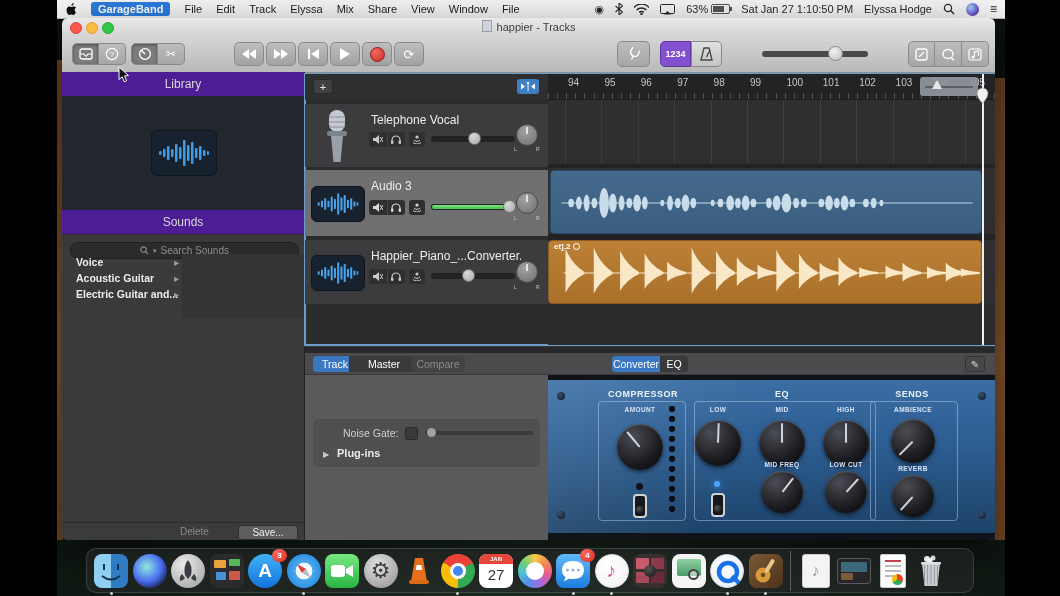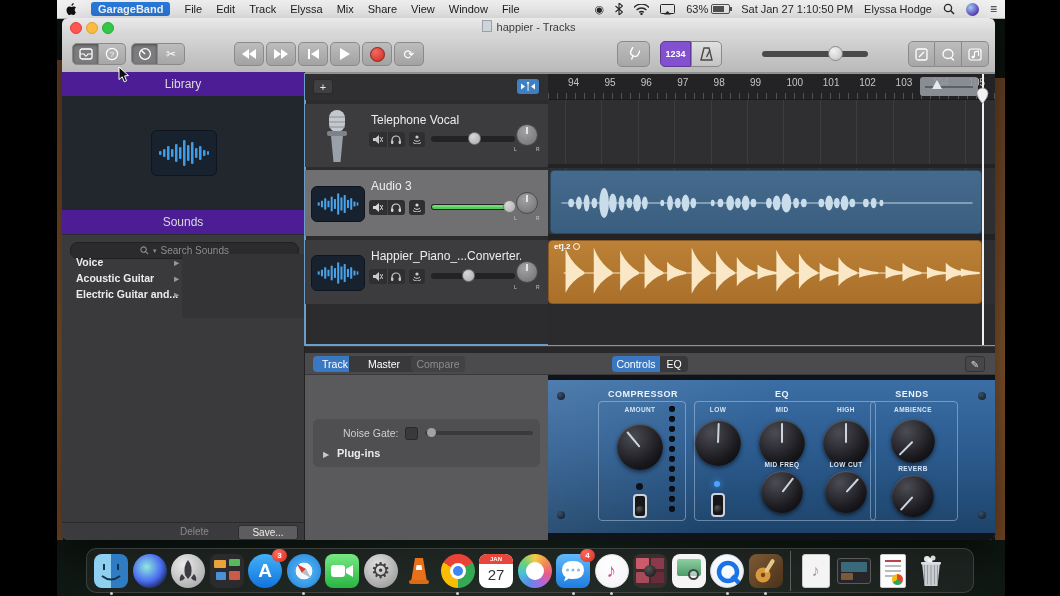--- a/index.html
+++ b/index.html
@@ -611,21 +611,21 @@
         <span class="panLR" style="left:231px;top:44px;">R</span>
       </div>
     </div>
 
     <div class="ab" id="smart">
       <div class="ab" style="left:0;top:0;width:100%;height:6px;background:#28282a;"></div>
       <div class="ab" id="smartHead">
         <div class="ab seg segBlue" style="left:8px;width:44px;border-radius:4px 0 0 4px;">Track</div>
         <div class="ab seg segDark" style="left:44px;width:70px;border-radius:0 4px 4px 0;">Master</div>
         <div class="ab seg cmpBtn" style="left:106px;width:54px;">Compare</div>
-        <div class="ab seg segBlue" style="left:307px;width:48px;border-radius:4px 0 0 4px;">Controls</div>
+        <div class="ab seg segBlue" style="left:307px;width:48px;border-radius:4px 0 0 4px;">Converter</div>
         <div class="ab seg segDark" style="left:355px;width:28px;border-radius:0 4px 4px 0;">EQ</div>
         <div class="ab" id="pencil">✎</div>
       </div>
 
       <div class="ab" style="left:0;top:28px;width:243px;height:165px;background:#5a5a5c;">
         <div class="ab insBox" style="top:44px;height:48px;">
           <span class="ab" style="left:30px;top:8px;font-size:10.5px;color:#cfcfcf;">Noise Gate:</span>
           <span class="ab" style="left:92px;top:8px;width:11px;height:11px;background:#39393b;border:1px solid #28282a;border-radius:2.5px;"></span>
           <span class="ab" style="left:112px;top:12px;width:108px;height:4px;background:#3a3a3c;border-radius:2px;">
             <span class="ab" style="left:2px;top:-3px;width:9px;height:9px;border-radius:50%;background:#a2a2a4;"></span>

